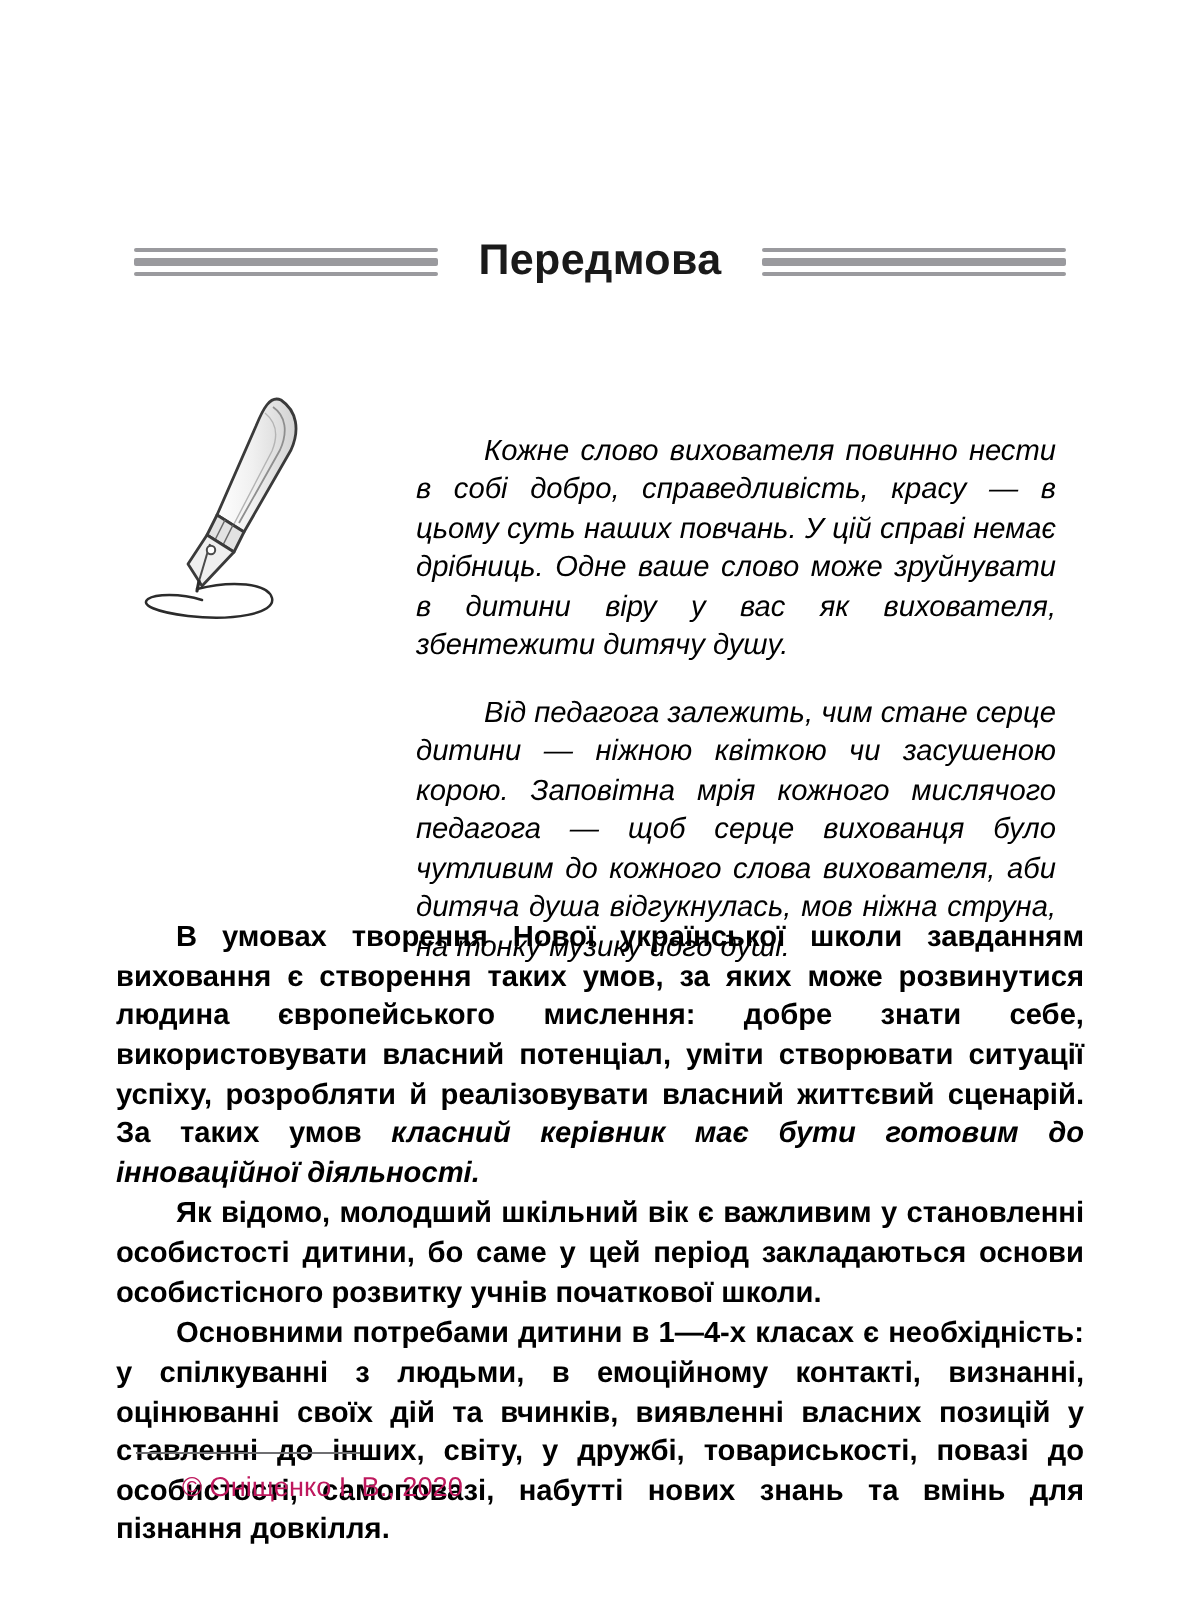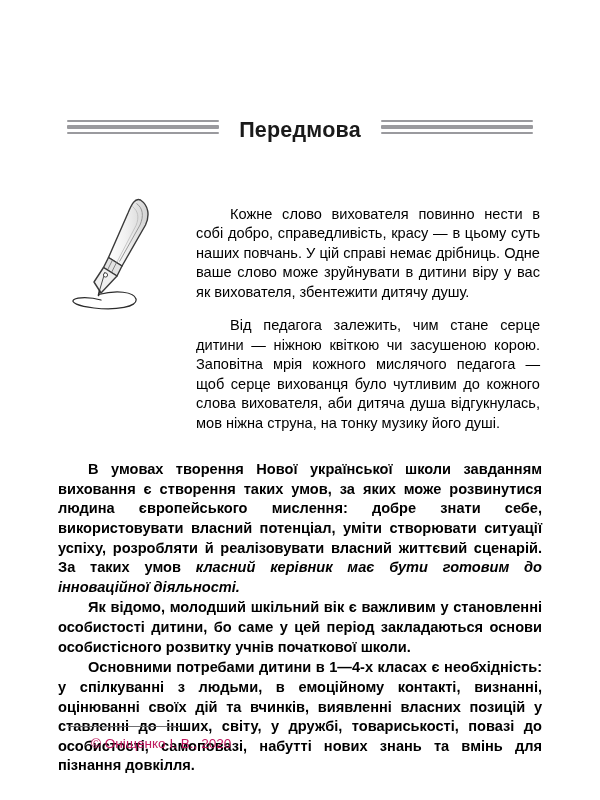--- a/index.html
+++ b/index.html
@@ -22,20 +22,21 @@
     box-sizing: border-box;
   }
 
   
   .heading-row {
     position: absolute;
     left: 0;
     top: 120px;
     width: 600px;
     display: flex;
+    align-items: center;
     justify-content: center;
   }
   .deco-rule {
     width: 152px;
     flex: 0 0 152px;
   }
   .deco-rule .ln {
     background: #9a9a9e;
     border-radius: 1px;
   }
@@ -66,27 +67,28 @@
   }
 
   
   .epigraph {
     position: absolute;
     left: 196px;
     top: 205px;
     width: 344px;
   }
   .epigraph p {
-    margin: 0;
+    margin: 12px;
     font-size: 14.6px;
     line-height: 1.335;
     text-align: justify;
     text-align-last: left;
     text-indent: 34px;
     hyphens: manual;
+    font-style: italic;
   }
   .epigraph p + p {
     margin-top: 14px;
   }
   .epigraph .attribution {
     margin: 1px 0 0 0;
     font-size: 14.6px;
     line-height: 1.335;
     font-style: italic;
     text-align: right;

